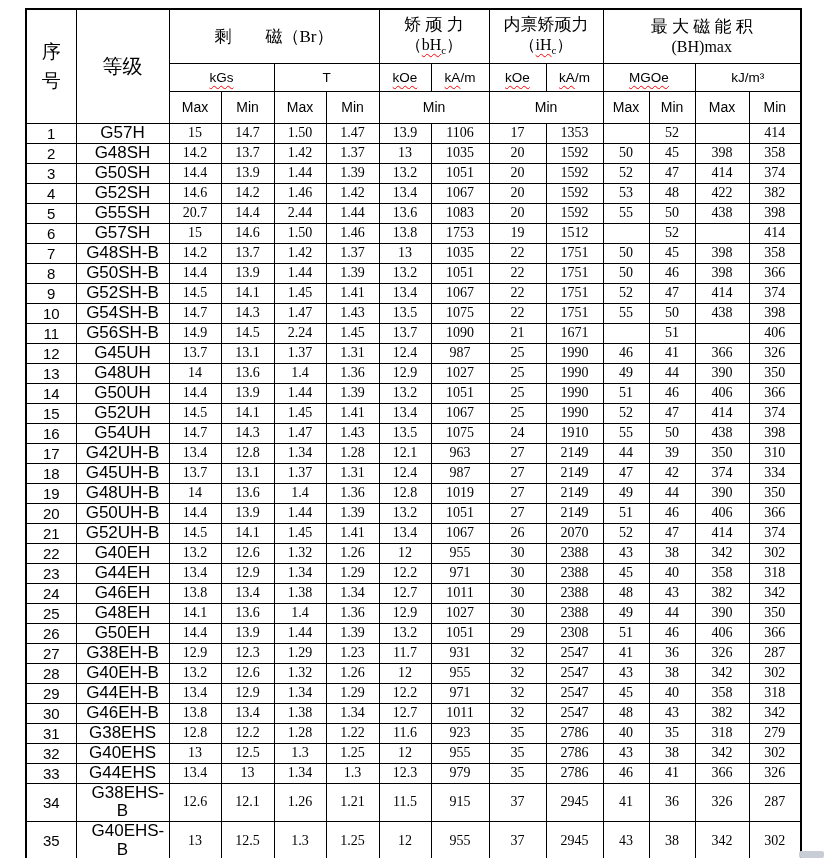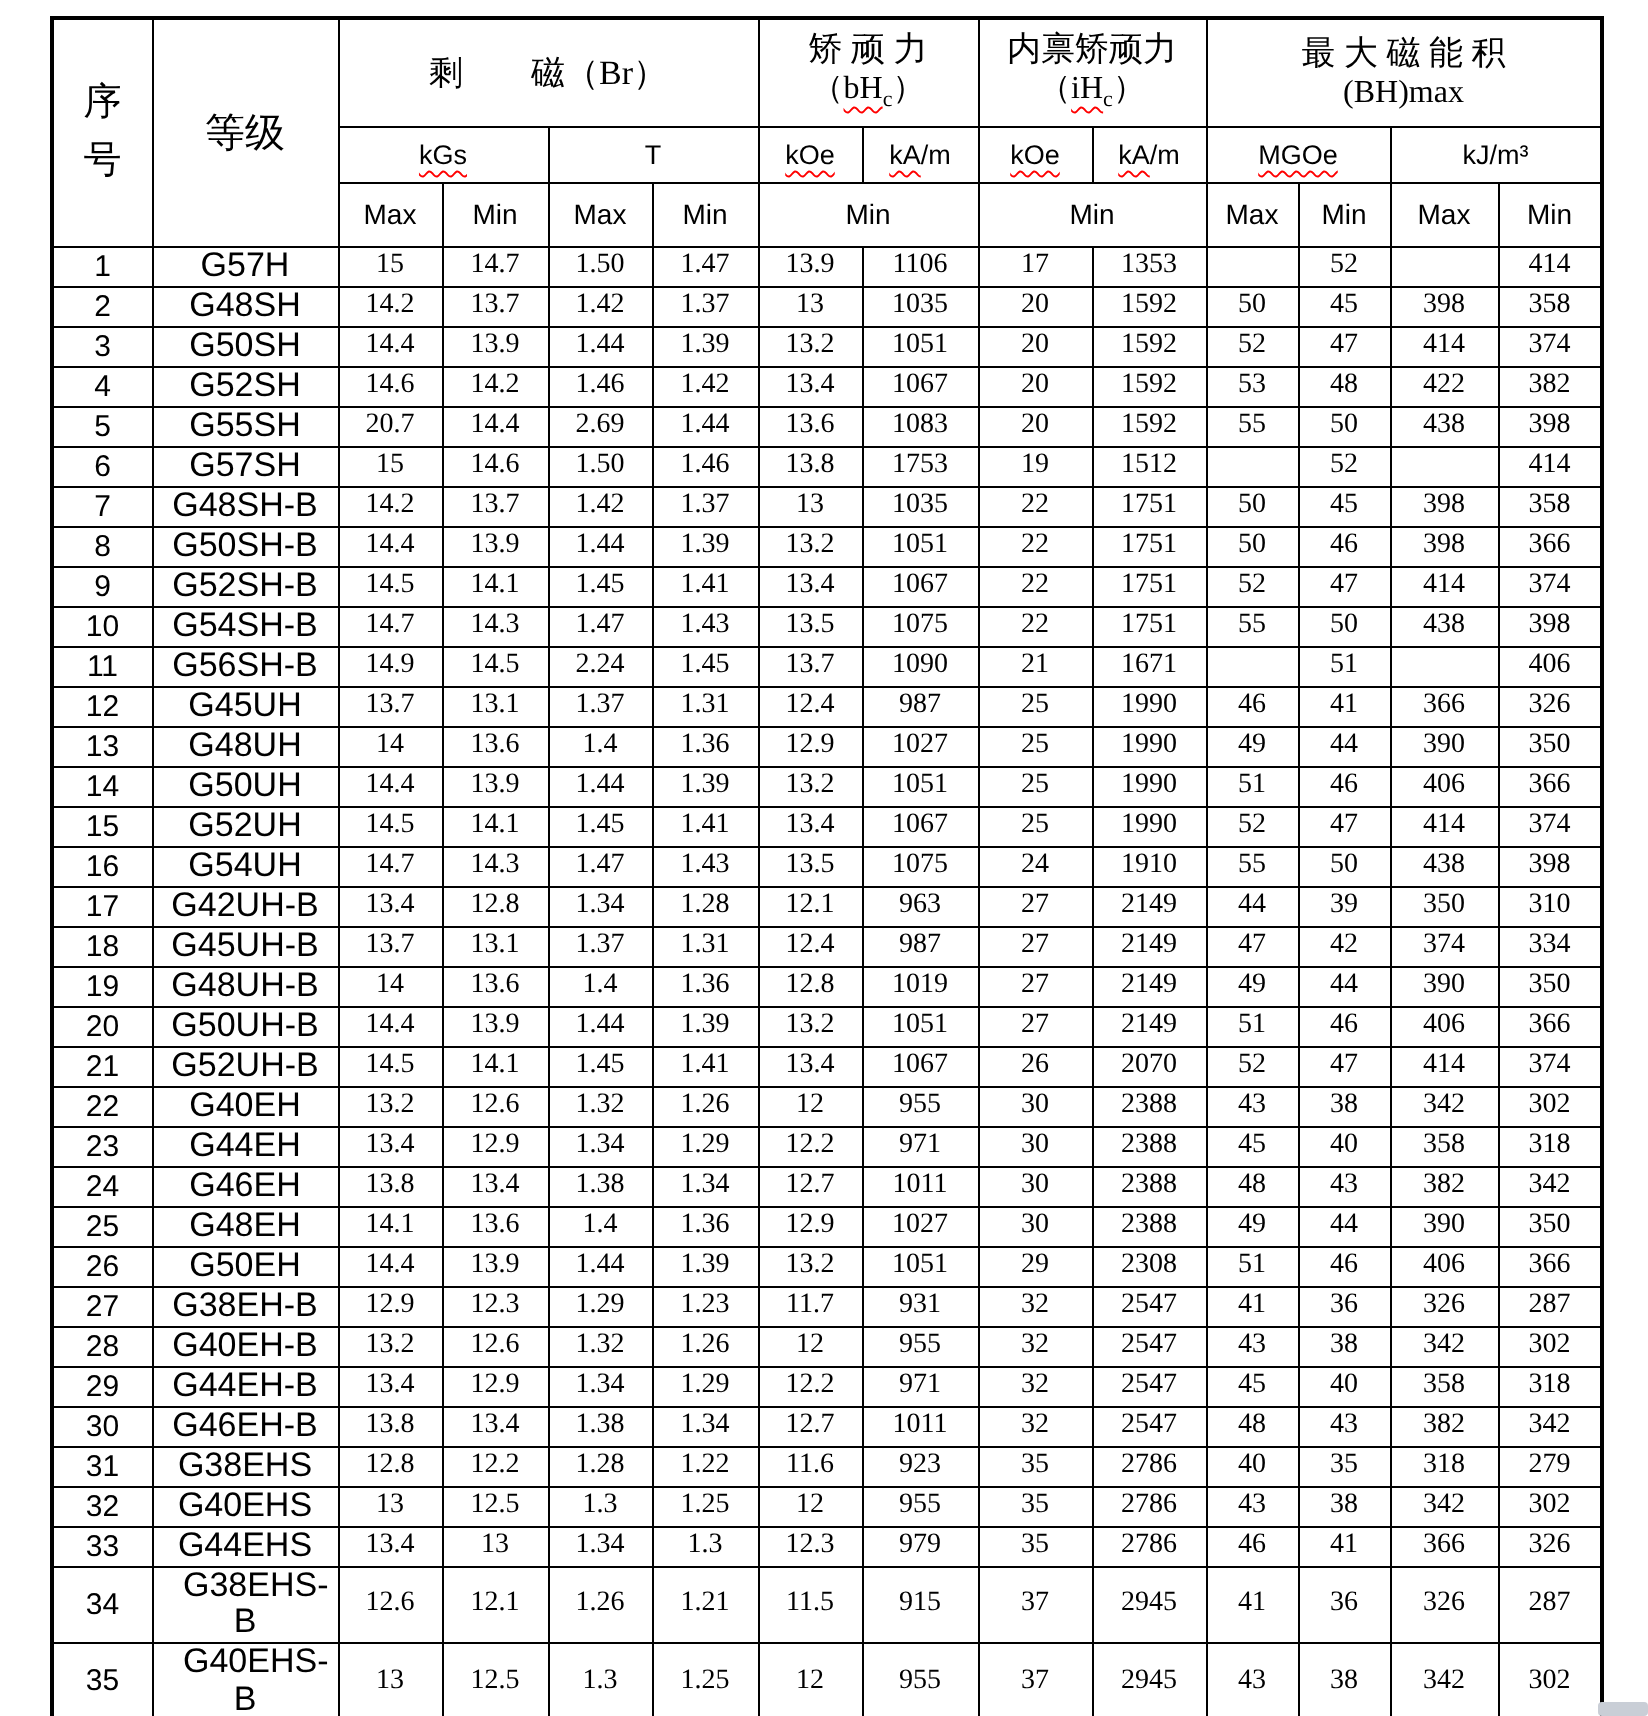--- a/index.html
+++ b/index.html
@@ -235,21 +235,21 @@
           <td class="val">53</td>
           <td class="val">48</td>
           <td class="val">422</td>
           <td class="val">382</td>
         </tr>
         <tr>
           <td class="no">5</td>
           <td class="grade"><span class="grade-text">G55SH</span></td>
           <td class="val">20.7</td>
           <td class="val">14.4</td>
-          <td class="val">2.69</td>
+          <td class="val">2.44</td>
           <td class="val">1.44</td>
           <td class="val">13.6</td>
           <td class="val">1083</td>
           <td class="val">20</td>
           <td class="val">1592</td>
           <td class="val">55</td>
           <td class="val">50</td>
           <td class="val">438</td>
           <td class="val">398</td>
         </tr>

